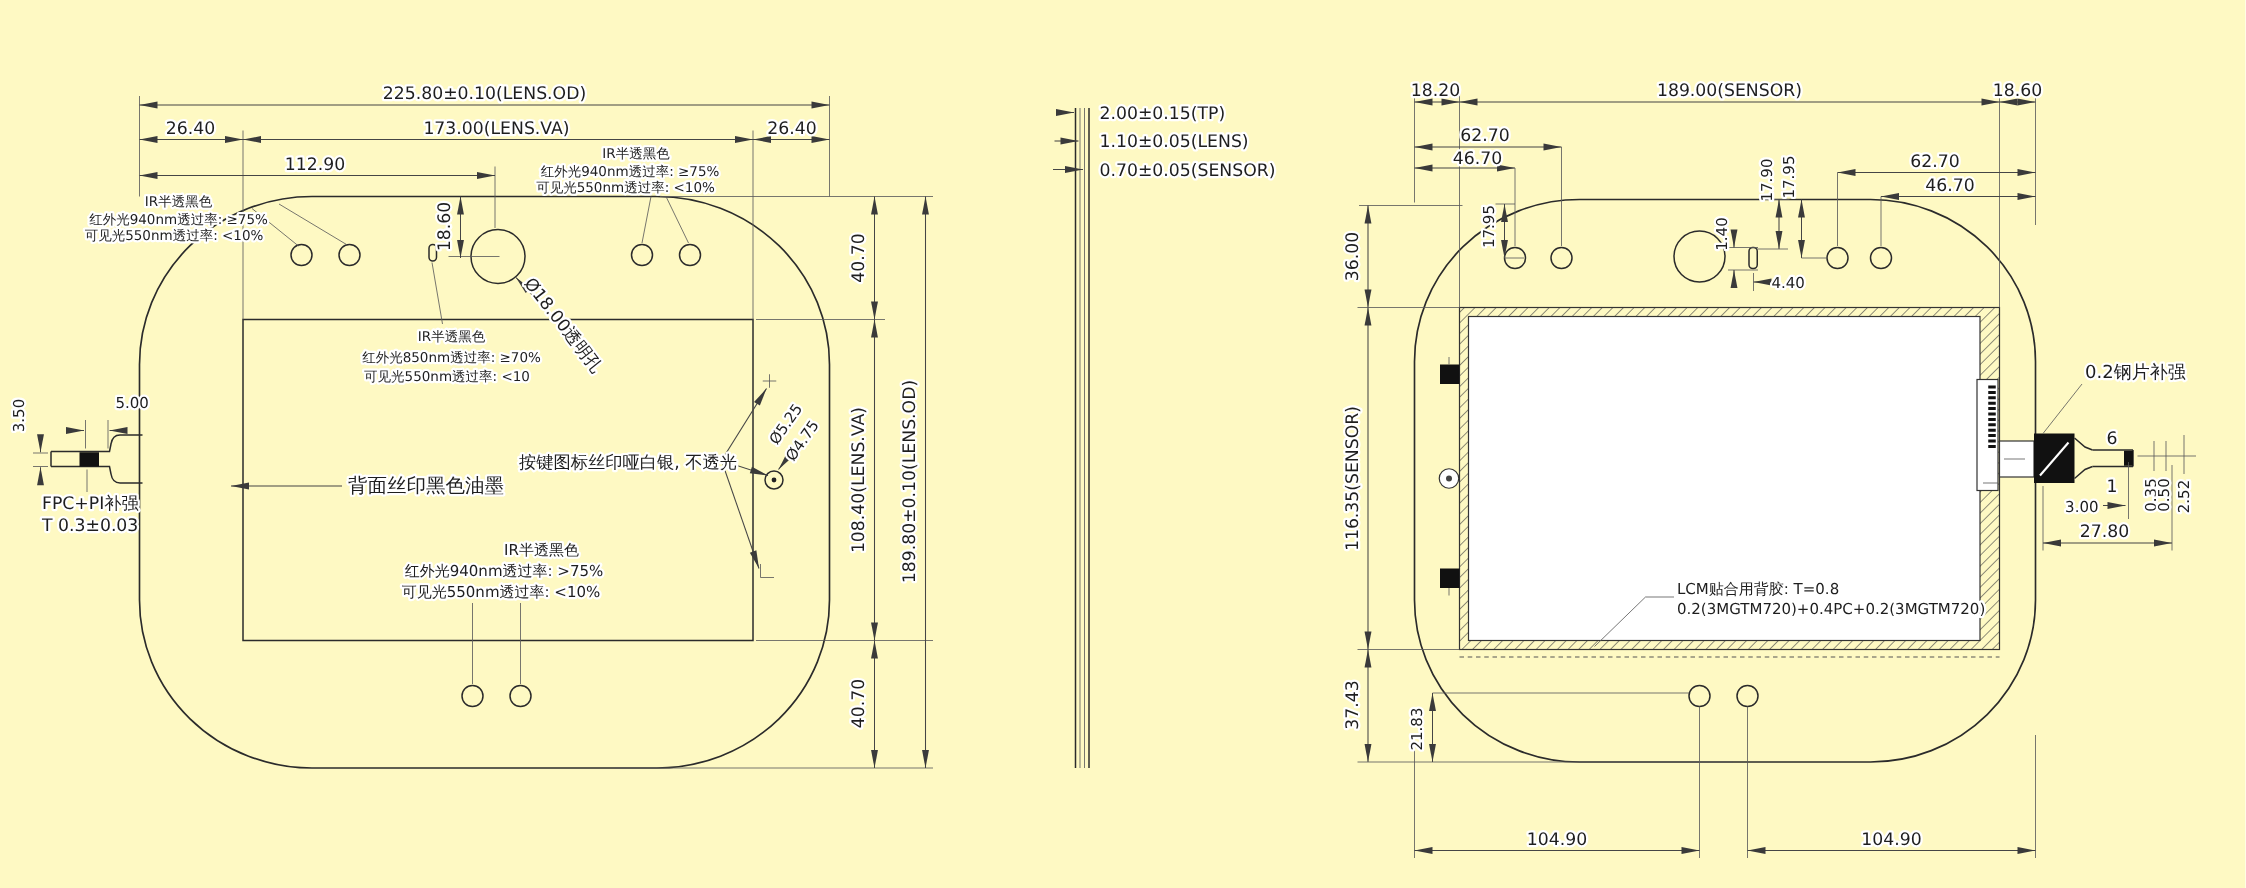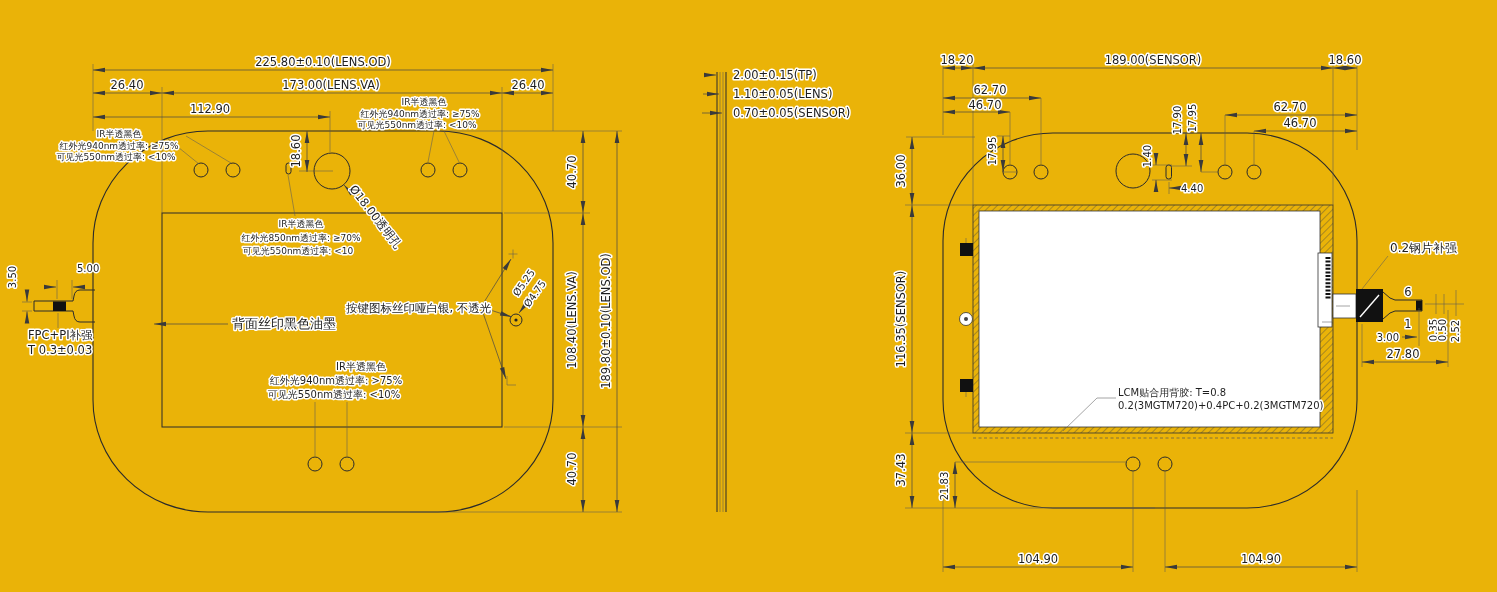--- a/index.html
+++ b/index.html
@@ -1,16 +1,16 @@
 <!DOCTYPE html>
 <html><head>
 <meta charset="utf-8">
 <style>
   html,body{margin:0;padding:0;background:#fff;}
-  .stage{position:relative;width:1497px;height:592px;background:#eab308;overflow:hidden;}
+  .stage{position:relative;width:1497px;height:592px;background:#fef9c3;overflow:hidden;}
   svg text{font-family:"DejaVu Sans","Liberation Sans",sans-serif;fill:#1e1e1e;stroke:#ffffff;stroke-width:3px;paint-order:stroke;stroke-linejoin:round;}
   .t13{font-size:13px;} .t12{font-size:12px;} .t11{font-size:11.5px;} .t10{font-size:10px;} .t9{font-size:9px;}
   .mid{text-anchor:middle;} .st{text-anchor:start;} .en{text-anchor:end;}
   .ln{fill:none;stroke:#2b2b2b;stroke-width:1;}
   .ol{fill:none;stroke:#2b2b2b;stroke-width:1.1;}
   .thin{fill:none;stroke:#5a5a5a;stroke-width:0.55;}
   .dim{fill:none;stroke:#454545;stroke-width:0.7;marker-start:url(#arr);marker-end:url(#arr);}
   .ae{fill:none;stroke:#454545;stroke-width:0.7;marker-end:url(#arr);}
   .as{fill:none;stroke:#454545;stroke-width:0.7;marker-start:url(#arr);}
   .dash{fill:none;stroke:#555;stroke-width:0.7;stroke-dasharray:3 2.5;}

